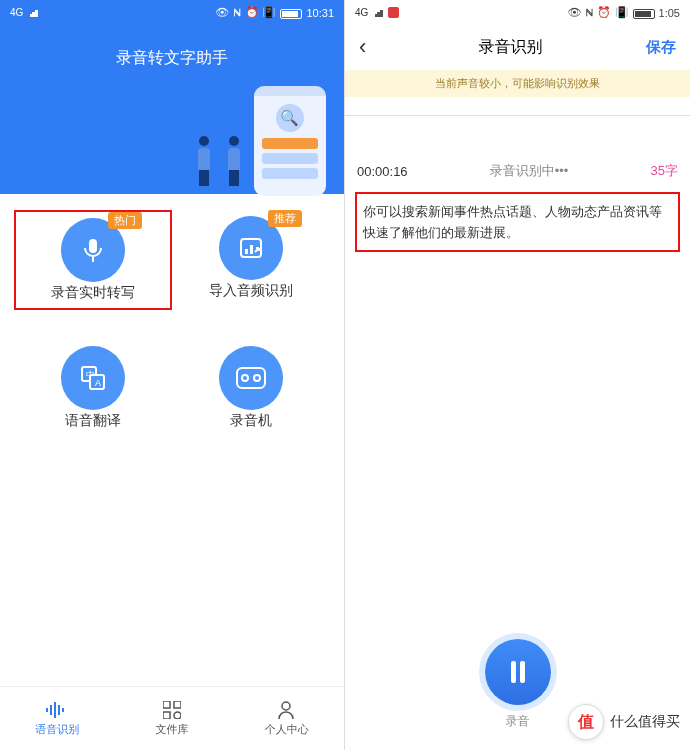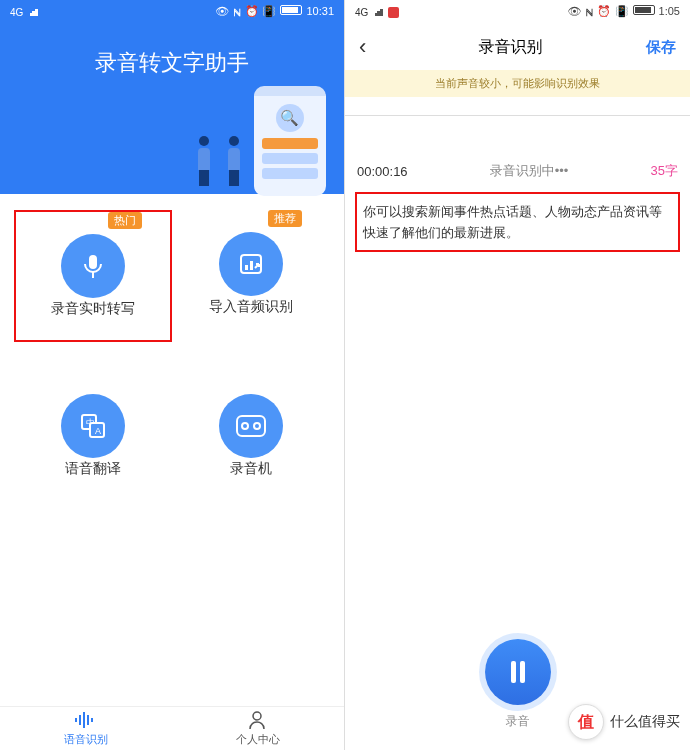--- a/index.html
+++ b/index.html
@@ -8,48 +8,48 @@
     font-family: -apple-system, "PingFang SC", "Microsoft YaHei", sans-serif;
     background: #f0f0f0;
     display: flex;
     position: relative;
     overflow: hidden;
   }
   .phone { width: 345px; height: 750px; background: #fff; position: relative; display:flex; flex-direction:column; }
   .phone.left { border-right: 1px solid #ddd; }
   
   .statusbar { display:flex; justify-content:space-between; align-items:center; padding:4px 10px; font-size:11px; height:24px; }
-  .statusbar .icons { display:flex; gap:4px; align-items:flex-start; }
+  .statusbar .icons { display:flex; gap:4px; align-items:flex-end; }
   .statusbar.blue { background:#2f7cf4; color:#fff; }
   .statusbar.white { background:#fff; color:#333; }
   .batt { width:22px; height:10px; border:1px solid currentColor; border-radius:2px; position:relative; }
   .batt::after { content:""; position:absolute; left:1px; top:1px; bottom:1px; width:80%; background:currentColor; }
   .redbox { width:11px; height:11px; background:#e03b3b; border-radius:2px; }
   
   .banner { background:#2f7cf4; color:#fff; padding:24px 20px 14px; position:relative; height:170px; }
-  .banner-title { text-align:center; font-size:22px; font-weight:500; }
+  .banner-title { text-align:center; font-size:16px; font-weight:500; }
   .banner-sub { margin-top:22px; font-size:14px; font-style:italic; line-height:1.8; }
   .banner-art { position:absolute; right:18px; bottom:8px; width:140px; height:100px; }
   .art-phone { position:absolute; right:0; top:0; width:72px; height:110px; background:#ecf3ff; border-radius:10px; border-top:10px solid #d1e1fb; }
   .art-phone .srch { width:28px; height:28px; background:#bcd5ff; border-radius:50%; margin:8px auto 6px; display:flex; align-items:center; justify-content:center; font-size:15px; color:#2f7cf4;}
   .art-phone .line { height:11px; background:#f59a3e; margin:4px 8px; border-radius:3px; }
   .art-phone .line.b { background:#bcd5ff; }
   .art-person { position:absolute; width:20px; height:50px; bottom:0; }
   .art-person .head { width:10px; height:10px; background:#123a7a; border-radius:50%; margin:0 auto; }
   .art-person .body { width:12px; height:22px; background:#5b91e8; border-radius:4px 4px 0 0; margin:2px auto 0;}
   .art-person .legs { width:10px; height:16px; background:#123a7a; margin:0 auto;}
   
   .grid { display:grid; grid-template-columns:1fr 1fr; padding:16px 14px 0; row-gap:30px; }
-  .tile { display:flex; flex-direction:column; align-items:center; position:relative; padding:22px 4px; }
+  .tile { display:flex; flex-direction:column; align-items:center; position:relative; padding:6px 4px; }
   .tile .circ { width:64px; height:64px; background:#4d95f8; border-radius:50%; display:flex; align-items:center; justify-content:center; }
   .tile .lbl { margin-top:2px; font-size:14px; color:#333; }
   .tile .badge { position:absolute; top:0px; right:28px; background:#f5942b; color:#fff; font-size:11px; padding:1px 6px; border-radius:3px; }
   .highlight{border:2px solid #e11;}
   
-  .nav { margin-top:auto; display:flex; border-top:1px solid #eee; height:44px; }
+  .nav { margin-top:auto; display:flex; border-top:1px solid #eee; height:64px; }
   .navitem { flex:1; display:flex; flex-direction:column; align-items:center; justify-content:center; gap:3px; font-size:11px; color:#555;}
   .navitem.active { color:#2f7cf4; }
   .navicon { width:22px; height:18px; display:flex; align-items:center; justify-content:center; }
   
   .topbar { display:flex; align-items:center; justify-content:space-between; padding:10px 14px; font-size:16px; }
   .topbar .back { font-size:22px; color:#333; width:26px;}
   .topbar .ttl { flex:1; text-align:center; font-weight:500; }
   .topbar .save { color:#2f7cf4; font-size:15px; width:40px; text-align:right;font-weight:bold;}
   .warn { background:#fdf6d8; color:#9c7e2b; font-size:11px; text-align:center; padding:6px 4px; }
   .divider { height:1px; background:#ddd; margin-top:18px; }
@@ -172,20 +172,31 @@
             <rect x="8" y="0" width="2" height="16" fill="#2f7cf4"></rect>
             <rect x="12" y="3" width="2" height="10" fill="#2f7cf4"></rect>
             <rect x="16" y="6" width="2" height="4" fill="#2f7cf4"></rect>
           </svg>
         </div>
       <span>语音识别</span>
     </div>
     <div class="navitem">
       <div class="navicon">
           <svg width="18" height="18">
+            <rect x="0" y="0" width="7" height="7" fill="none" stroke="#555" stroke-width="1.5"></rect>
+            <rect x="11" y="0" width="7" height="7" fill="none" stroke="#555" stroke-width="1.5"></rect>
+            <rect x="0" y="11" width="7" height="7" fill="none" stroke="#555" stroke-width="1.5"></rect>
+            <circle cx="14.5" cy="14.5" r="3.5" fill="none" stroke="#555" stroke-width="1.5"></circle>
+          </svg>
+        </div>
+      <span>文件库</span>
+    </div>
+    <div class="navitem">
+      <div class="navicon">
+          <svg width="18" height="18">
             <circle cx="8" cy="5" r="4" fill="none" stroke="#555" stroke-width="1.5"></circle>
             <path d="M1 18c0-5 4-7 7-7s7 2 7 7" fill="none" stroke="#555" stroke-width="1.5"></path>
           </svg>
         </div>
       <span>个人中心</span>
     </div>
   </div>
 </div>
 
 <div class="phone">

